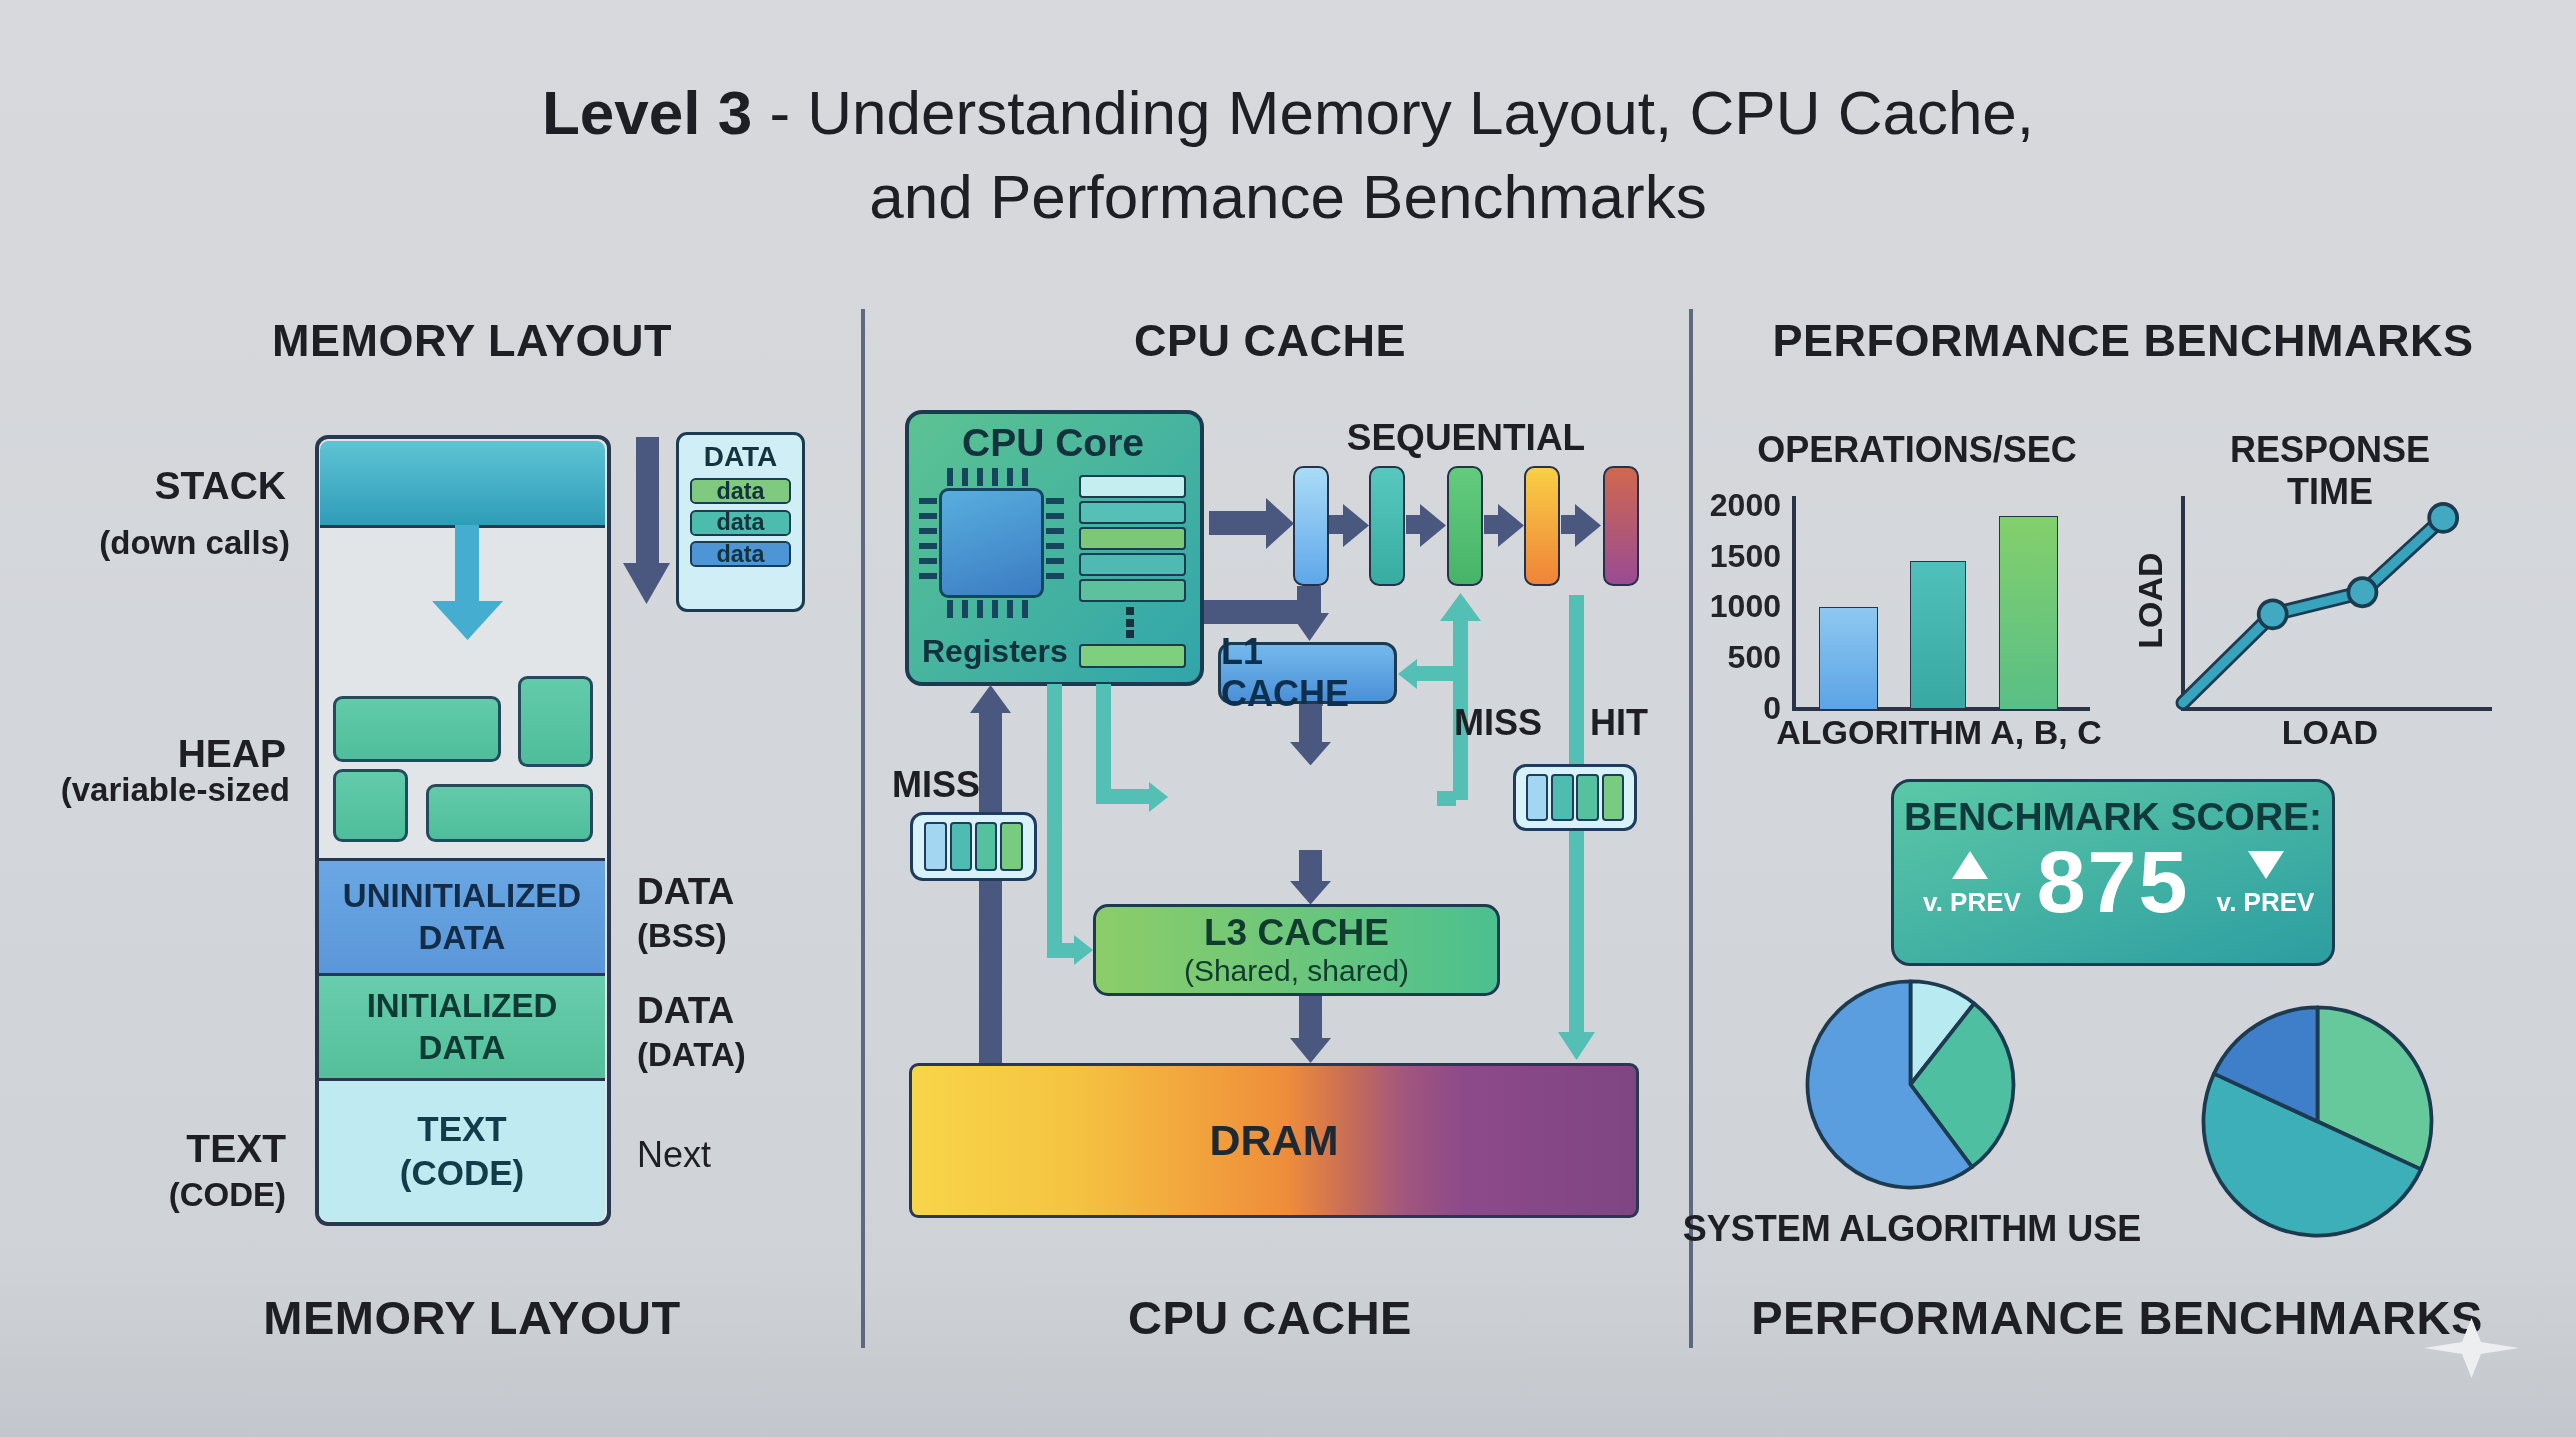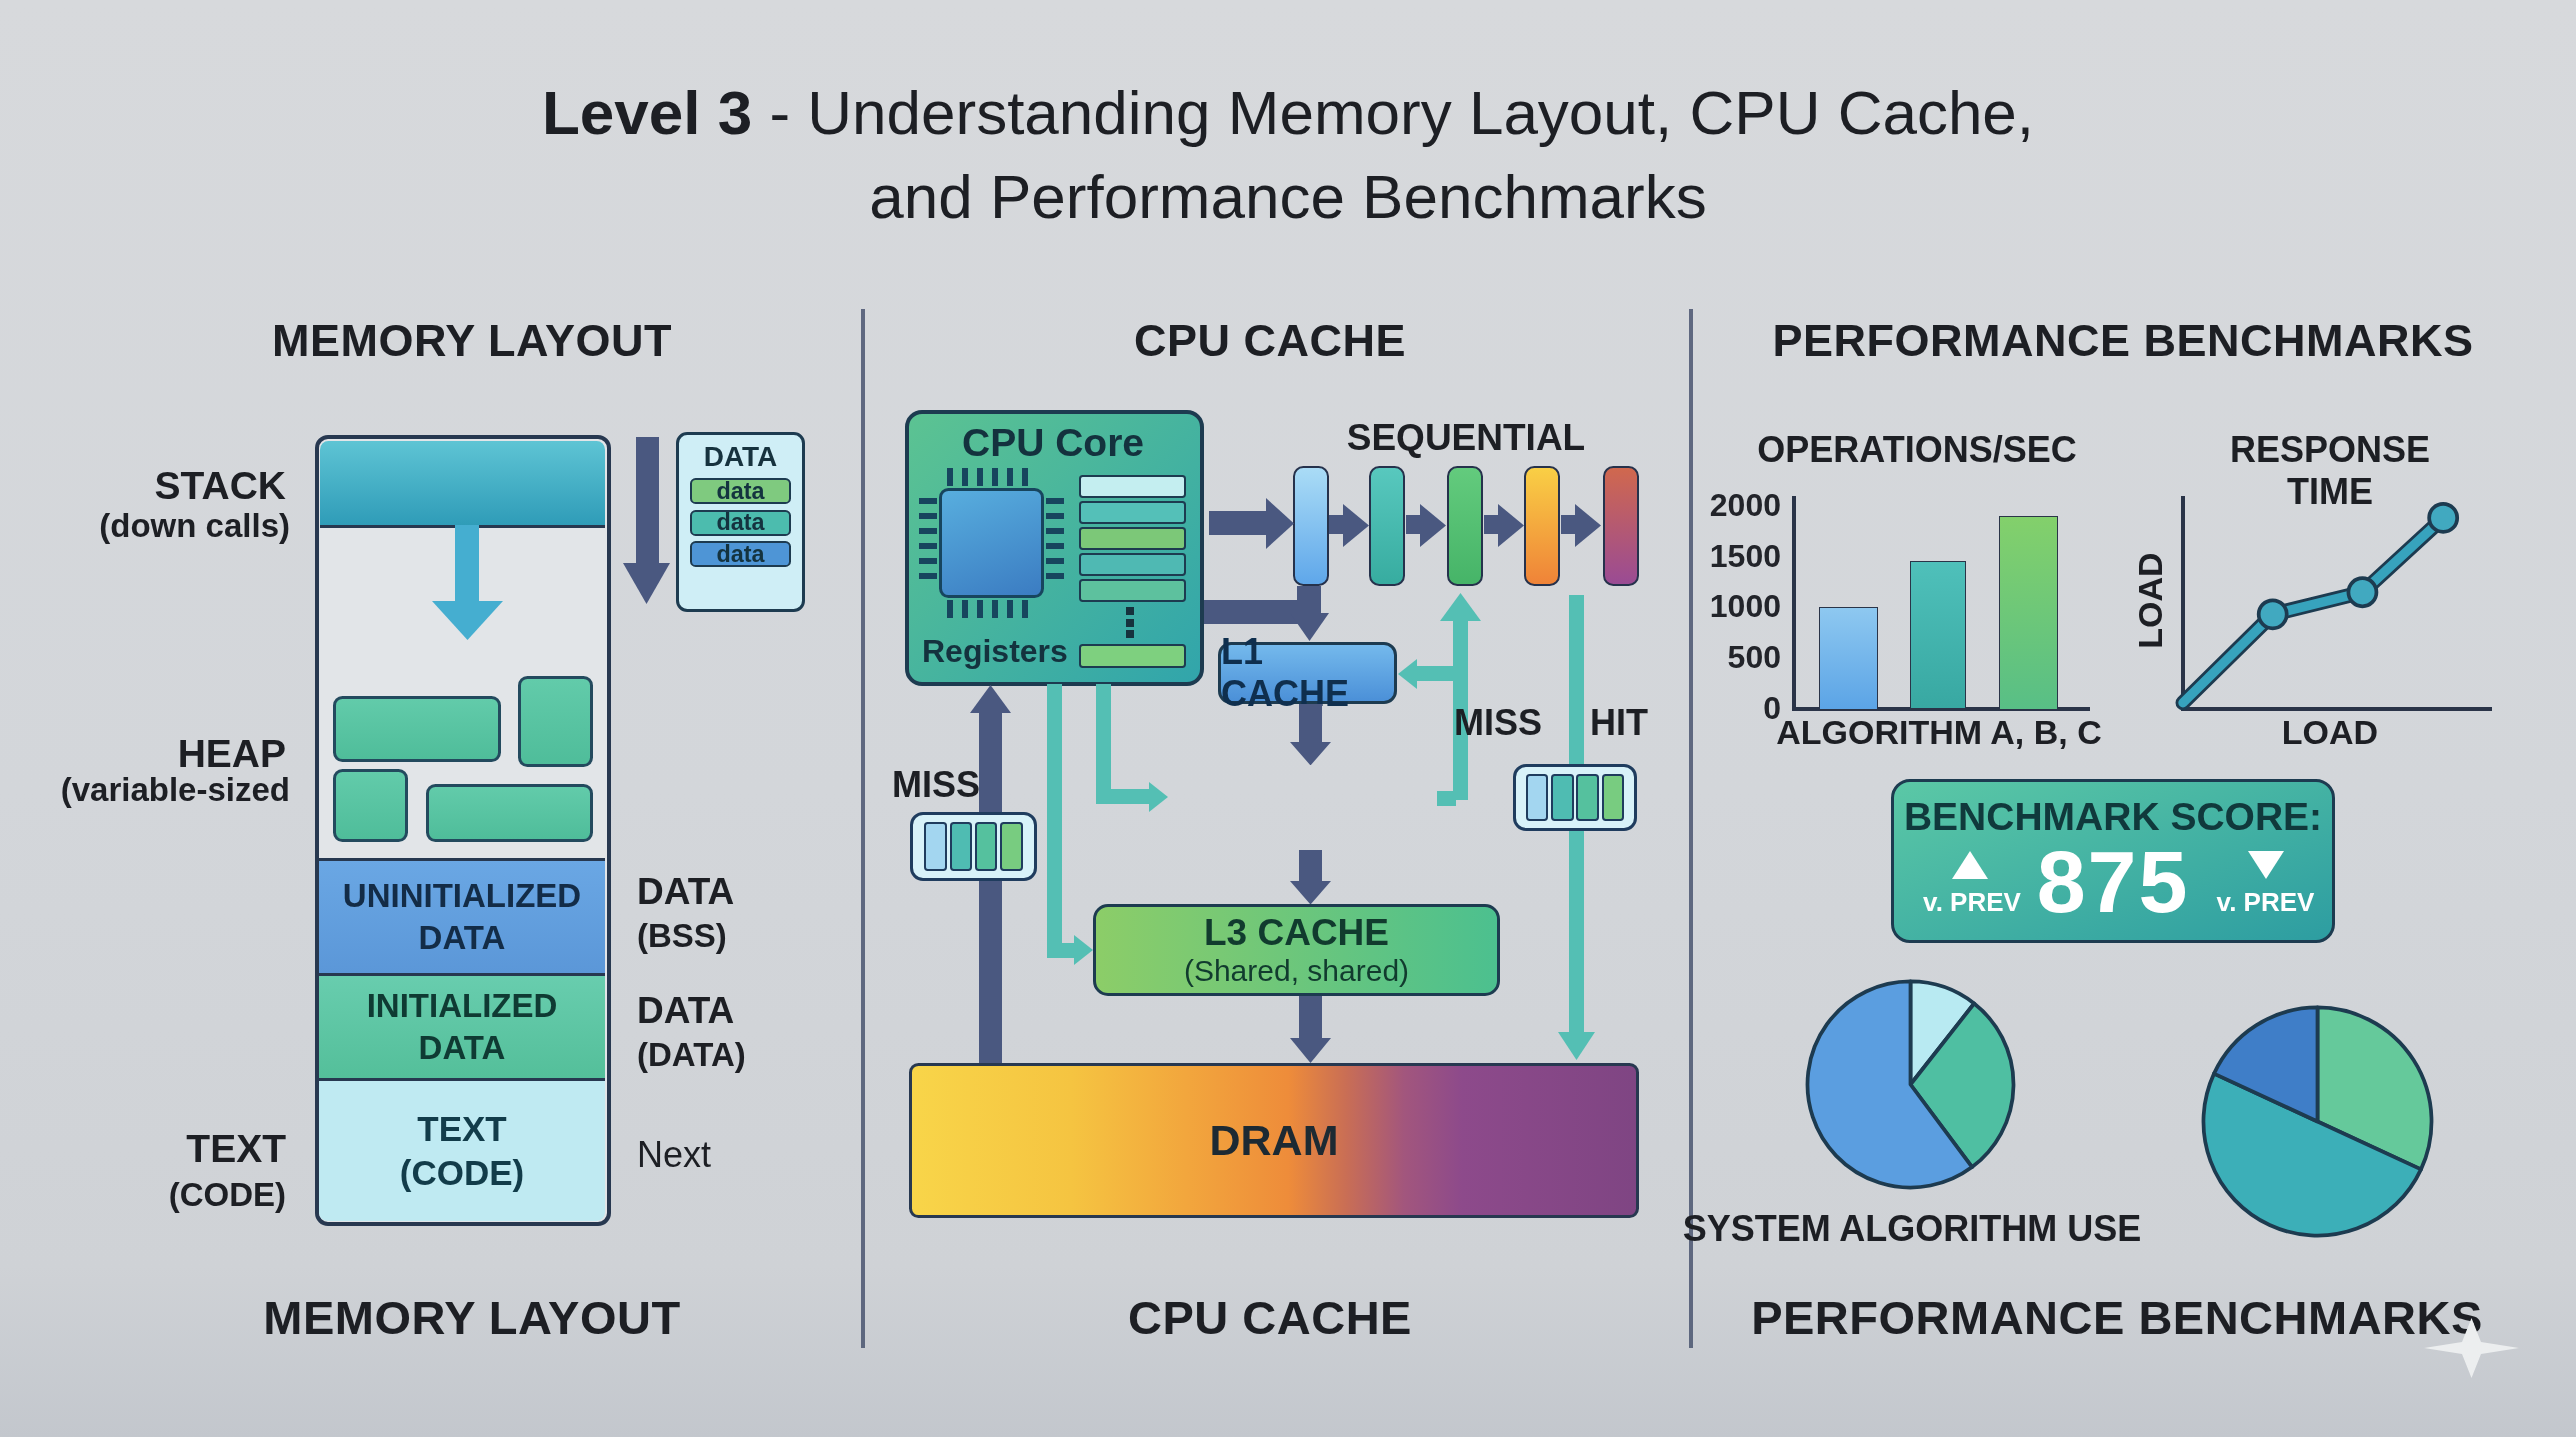--- a/index.html
+++ b/index.html
@@ -74,21 +74,21 @@
   <div class="box" style="left:676px;top:432px;width:129px;height:180px;background:#cfeef6;border-radius:11.2px;padding:5.6px 11.2px;display:flex;flex-direction:column;">
     <div style="text-align:center;font-size:28px;font-weight:bold;color:#16323e;">DATA</div>
     <div id="data-chips">
         <div class="chip-row" style="background: rgb(127, 202, 127);">data</div>
         <div class="chip-row" style="background: rgb(76, 188, 174);">data</div>
         <div class="chip-row" style="background: rgb(78, 149, 214);">data</div>
       </div>
   </div>
 
   <div class="sidelabel" style="left:37px;top:462px;width:249px;text-align:right;font-size:39px;">STACK</div>
-  <div class="sidelabel" style="left:37px;top:505px;width:253px;text-align:right;font-size:33px;">(down calls)</div>
+  <div class="sidelabel" style="left:37px;top:522px;width:253px;text-align:right;font-size:33px;">(down calls)</div>
   <div class="sidelabel" style="left:37px;top:730px;width:249px;text-align:right;font-size:39px;">HEAP</div>
   <div class="sidelabel" style="left:28px;top:769px;width:262px;text-align:right;font-size:33px;">(variable-sized</div>
 
   <div class="heaprect" style="left:333px;top:696px;width:168px;height:66px;"></div>
   <div class="heaprect" style="left:518px;top:676px;width:75px;height:91px;"></div>
   <div class="heaprect" style="left:333px;top:769px;width:75px;height:73px;"></div>
   <div class="heaprect" style="left:426px;top:784px;width:167px;height:58px;"></div>
 
   <div class="memblock" style="top:858px;height:118px;background:linear-gradient(180deg,#6aa7e4,#5b97d8);border-top:3.7px solid #273850;border-bottom:3.7px solid #273850;font-size:33px;line-height:42px;color:#132c47;">
     <div>UNINITIALIZED</div>
@@ -252,21 +252,21 @@
   <div class="abs" style="left:2074px;top:582px;width:150px;height:37px;transform:rotate(-90deg);text-align:center;font-size:34px;font-weight:bold;">LOAD</div>
   <svg id="resp-line-svg" class="abs" style="left:2153px;top:487px;" width="374" height="243" viewBox="0 0 400 260">
       <polyline points="32,230.85 128,136.25 224,112.6 310.4,33.04999999999998" fill="none" stroke="#1d3b50" stroke-width="16" stroke-linejoin="round" stroke-linecap="round"></polyline>
       <polyline points="32,230.85 128,136.25 224,112.6 310.4,33.04999999999998" fill="none" stroke="#37a3bd" stroke-width="10" stroke-linejoin="round" stroke-linecap="round"></polyline>
       <circle cx="128" cy="136.25" r="15" fill="#41a9c0" stroke="#1d3b50" stroke-width="4"></circle>
       <circle cx="224" cy="112.6" r="15" fill="#41a9c0" stroke="#1d3b50" stroke-width="4"></circle>
       <circle cx="310.4" cy="33.04999999999998" r="15" fill="#41a9c0" stroke="#1d3b50" stroke-width="4"></circle>
     </svg>
   <div class="abs ctr" style="left:2330px;top:713px;font-size:34px;font-weight:bold;">LOAD</div>
 
-  <div class="box" style="left:1891px;top:779px;width:444px;height:164px;background:linear-gradient(160deg,#5bc8a6,#2d9da1);border-radius:19px;">
+  <div class="box" style="left:1891px;top:779px;width:444px;height:187px;background:linear-gradient(160deg,#5bc8a6,#2d9da1);border-radius:19px;">
     <div class="abs" style="left:0;top:13px;width:100%;text-align:center;font-size:39px;font-weight:bold;color:#10393c;">BENCHMARK SCORE:</div>
     <div class="abs scoretext" style="left:0;top:49px;width:100%;text-align:center;font-size:88px;letter-spacing:1.9px;">875</div>
     <div class="tri up" style="left:58px;top:69px;width:36px;height:28px;background:#ffffff;"></div>
     <div class="abs scoretext" style="left:17px;top:105px;width:122px;text-align:center;font-size:26px;">v. PREV</div>
     <div class="tri down" style="left:354px;top:69px;width:36px;height:28px;background:#ffffff;"></div>
     <div class="abs scoretext" style="left:309px;top:105px;width:125px;text-align:center;font-size:26px;">v. PREV</div>
   </div>
 
   <svg id="pie-left-svg" class="abs" style="left:1800px;top:974px;" width="221" height="221" viewBox="0 0 236 236">
       <path d="M 118 118 L 118 8 A 110 110 0 0 1 185.96455743993675 31.508272464971924 Z" fill="#b8eaf2" stroke="#1d3b50" stroke-width="4" stroke-linejoin="round"></path>

